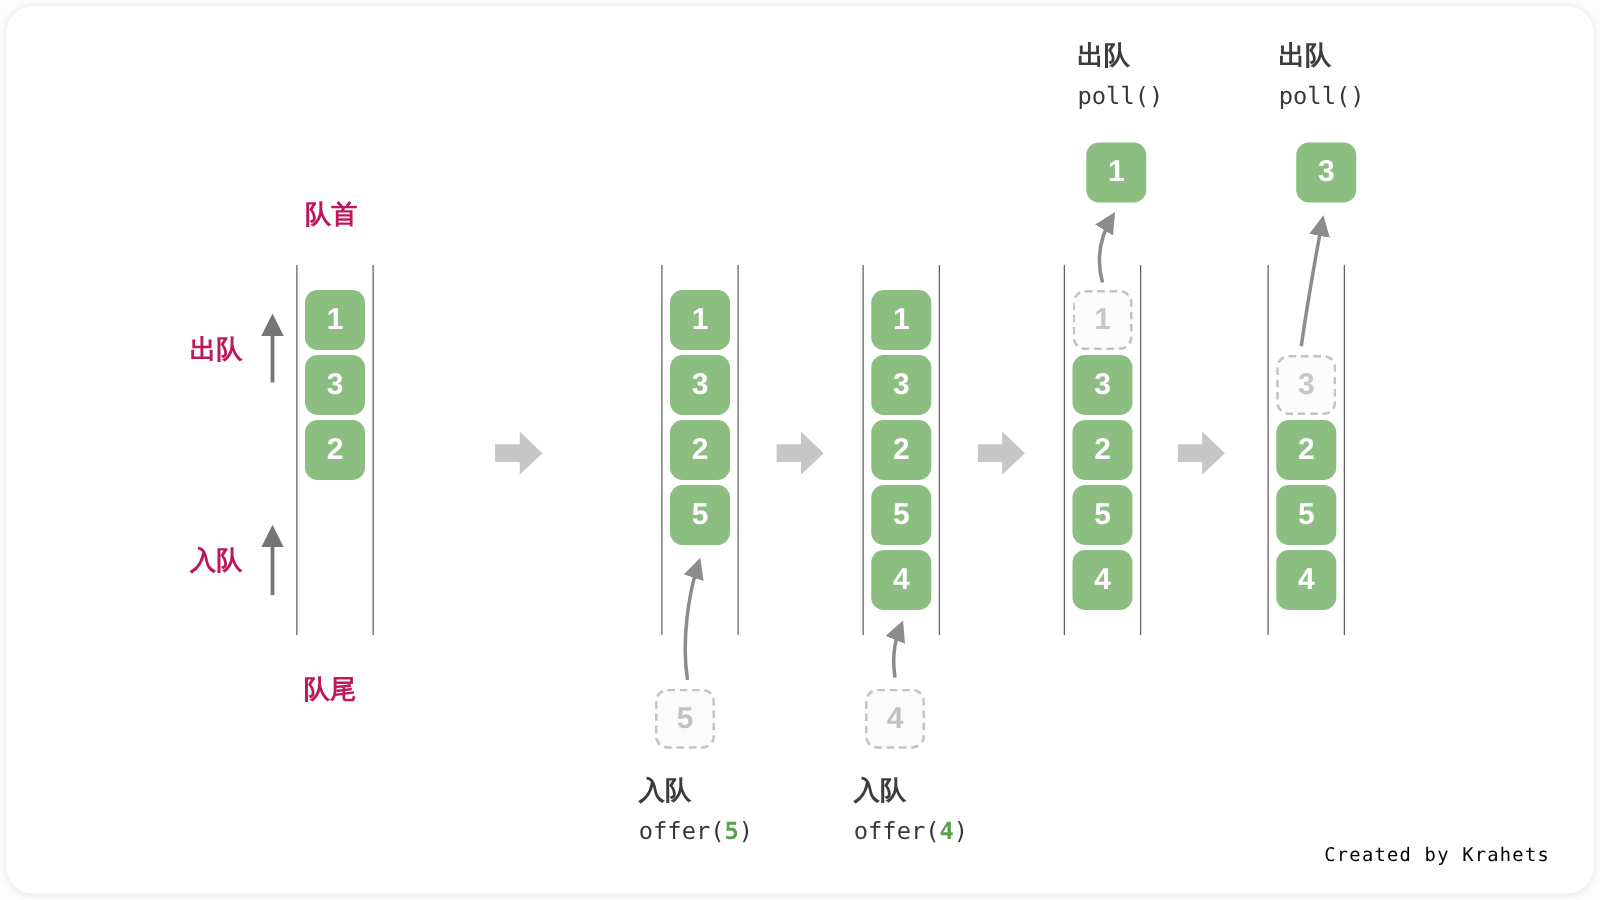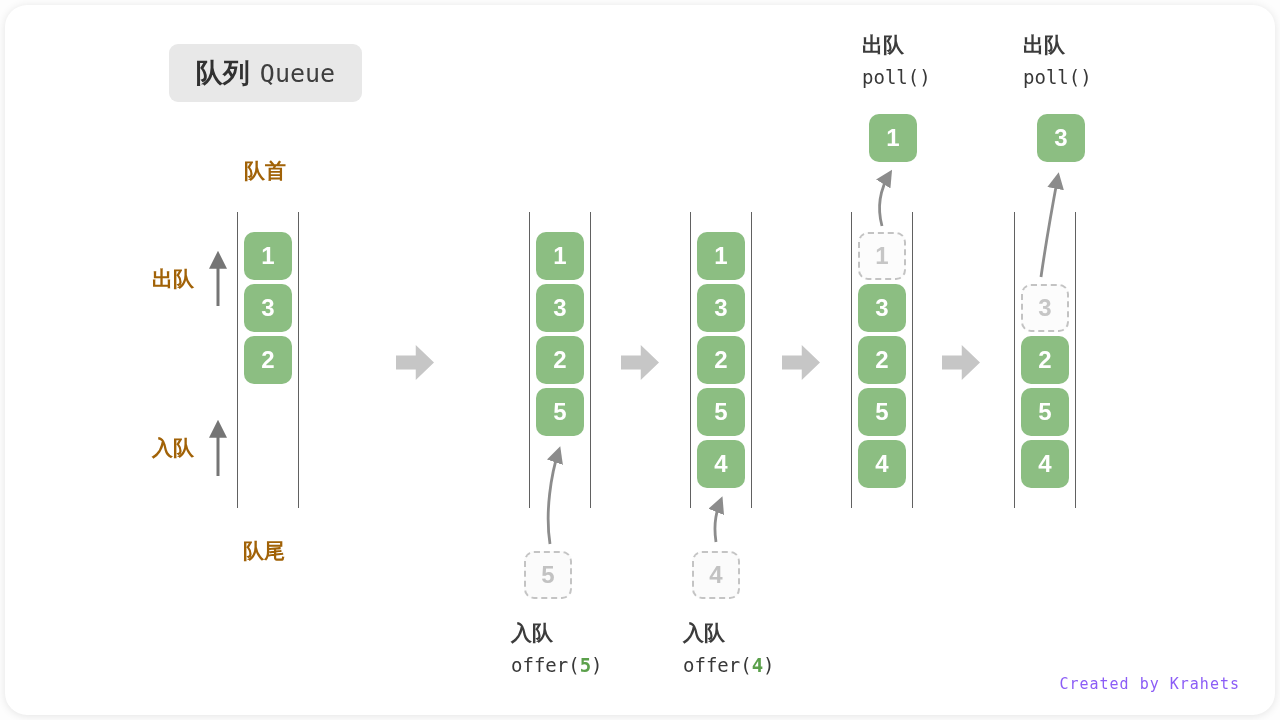--- a/index.html
+++ b/index.html
@@ -17,21 +17,21 @@
 
   .title-box{
     position:absolute;left:169px;top:44px;width:193px;height:58px;
     background:#e8e8e8;border-radius:9px;
     display:flex;align-items:center;justify-content:center;gap:10px;
   }
   .title-zh{font-size:27px;font-weight:700;color:#313131;}
   .title-en{font-family:"DejaVu Sans Mono","Liberation Mono",monospace;font-size:25px;color:#3e3e3e;}
 
   .zh-label{
-    position:absolute;font-size:21px;font-weight:700;color:#a16207;white-space:nowrap;
+    position:absolute;font-size:21px;font-weight:700;color:#be185d;white-space:nowrap;
   }
 
   .queue-col{position:absolute;top:212px;width:62px;height:296px;
     border-left:1.5px solid #616161;border-right:1.5px solid #616161;box-sizing:border-box;}
   .qbox{
     position:absolute;width:48px;height:48px;left:6px;border-radius:10px;box-sizing:border-box;
     display:flex;align-items:center;justify-content:center;
     font-size:24px;font-weight:600;
   }
   .qbox.filled{background:#8cbe82;color:#ffffff;}
@@ -52,34 +52,30 @@
   .step-arrow{
     position:absolute;top:344px;width:38px;height:37px;background:#c6c6c6;
     clip-path:polygon(0 31%,52% 31%,52% 3%,100% 50%,52% 97%,52% 69%,0 69%);
   }
 
   #arrows{position:absolute;left:0;top:0;pointer-events:none;}
 
   .watermark{
     position:absolute;right:40px;top:675px;
     font-family:"DejaVu Sans Mono","Liberation Mono",monospace;
-    font-size:15px;color:#8b5cf6;letter-spacing:1px;
+    font-size:15px;color:#000000;letter-spacing:1px;
   }
 </style>
 </head>
 <body>
 
 <div id="card"></div>
 
 <div id="stage">
 
-  <div class="title-box">
-    <span class="title-zh">队列</span>
-    <span class="title-en">Queue</span>
-  </div>
 
   <div class="zh-label" style="left:244px;top:157px;">队首</div>
   <div class="zh-label" style="left:243px;top:537px;">队尾</div>
   <div class="zh-label" style="left:152px;top:265px;">出队</div>
   <div class="zh-label" style="left:152px;top:434px;">入队</div>
 
   <div id="columns">
       <div class="queue-col" style="left: 237px;">
         <div class="qbox filled" style="top: 20px;">1</div>
         <div class="qbox filled" style="top: 72px;">3</div>

